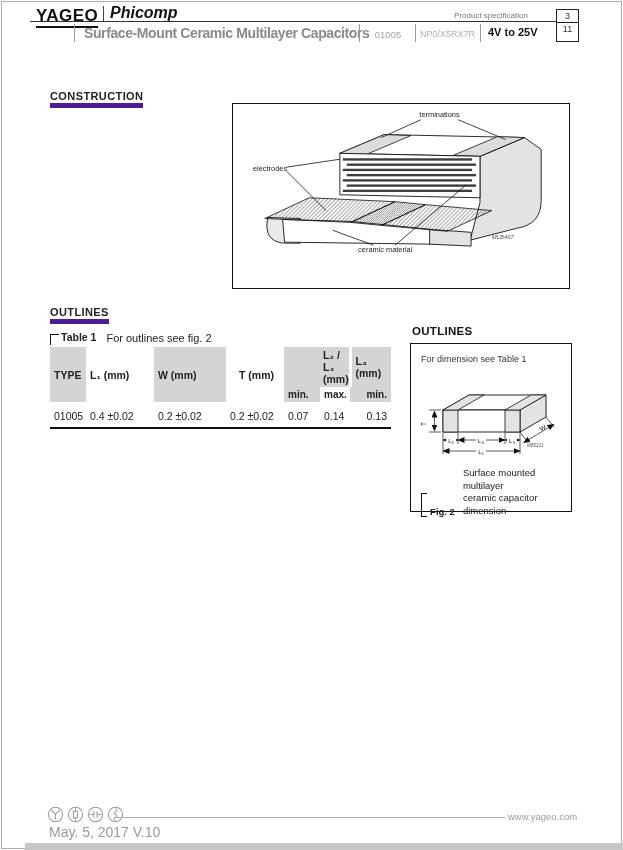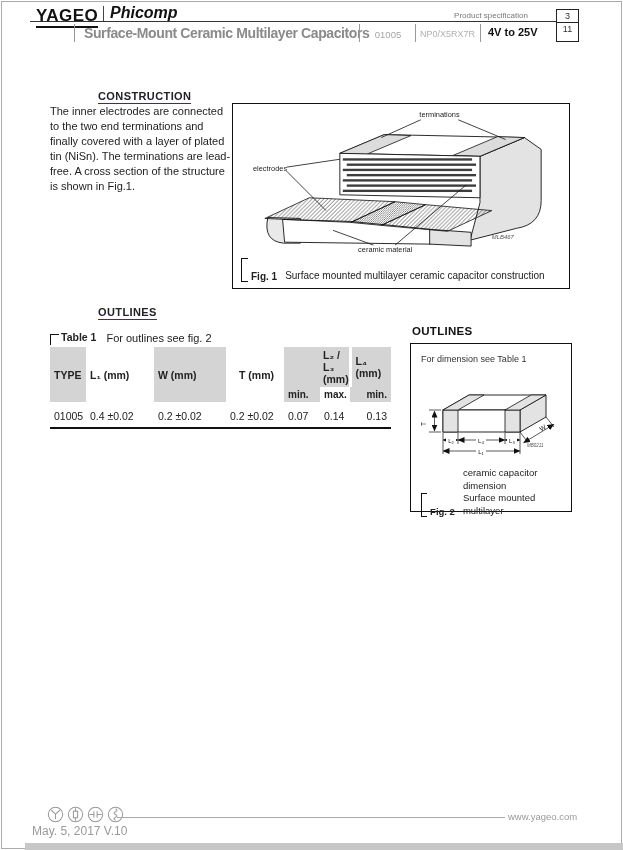--- a/index.html
+++ b/index.html
@@ -21,21 +21,21 @@
   .page-box .num{display:block;border-bottom:1px solid #222;padding:1px 0;}
   .page-box .den{display:block;padding:1px 0;}
   .title-vline{top:24px;width:1px;height:18px;background:#999;}
   .doc-title{left:84px;top:25px;font-size:14px;font-weight:bold;color:#8a8a8a;letter-spacing:-.4px;}
   .part-code{left:360px;top:29px;width:56px;text-align:center;font-size:9.5px;color:#a5a5a5;}
   .dielectric{left:416px;top:29px;width:63px;text-align:center;font-size:9px;color:#b0b0b0;}
   .voltage{left:488px;top:26px;font-size:11px;font-weight:bold;color:#111;}
 
   
   .sec-heading{font-size:11px;font-weight:bold;color:#222;letter-spacing:.4px;
-    border-bottom:1px solid #4c1d95;padding-bottom:1px;margin-left:48px;}
+    border-bottom:5px solid #4c1d95;padding-bottom:1px;}
 
   
   .construction-text{left:50px;top:104px;width:184px;font-size:11px;line-height:15px;color:#1d1d1d;}
   .construction-text p{margin:0 0 5px 0;}
 
   
   .fig1-box{left:232px;top:103px;width:336px;height:184px;border:1.6px solid #111;text-align:right;}
   .outlines-box{left:410px;top:343px;width:160px;height:167px;border:1.4px solid #111;}
   .box-note{font-size:9px;color:#333;}
   .fig-caption{display:flex;align-items:flex-end;}
@@ -62,21 +62,21 @@
   
   .outlines-heading{left:412px;top:325px;font-size:11.5px;font-weight:bold;color:#111;letter-spacing:.3px;}
   .outlines-note{left:10px;top:10px;}
   .fig2-svg{left:3px;top:36px;}
   .fig2-caption{left:10px;top:123px;right:6px;}
 
   
   .footer-icons{left:47px;top:806px;display:flex;gap:3px;}
   .footer-rule{left:117px;top:817px;width:388px;height:1px;background:#ababab;}
   .footer-site{left:508px;top:811px;font-size:9.5px;color:#9a9a9a;}
-  .footer-date{left:32px;top:824px;font-size:12px;color:#9a9a9a;}
+  .footer-date{left:49px;top:824px;font-size:14px;color:#9a9a9a;}
   .bottom-band{left:25px;top:843px;width:598px;height:7px;background:#c7c7c7;}
 
   svg text{font-family:"Liberation Sans", sans-serif;}
 </style>
 </head>
 <body>
 
 <div class="frame"></div>
 
 <span class="abs brand-yageo">YAGEO</span>
@@ -93,21 +93,20 @@
 <span class="abs doc-title">Surface-Mount Ceramic Multilayer Capacitors</span>
 <div class="abs title-vline" style="left:359px;"></div>
 <span class="abs part-code">01005</span>
 <div class="abs title-vline" style="left:415px;"></div>
 <span class="abs dielectric">NP0/X5RX7R</span>
 <div class="abs title-vline" style="left:480px;"></div>
 <span class="abs voltage">4V to 25V</span>
 
 <span class="abs sec-heading" style="left:50px;top:90px;">CONSTRUCTION</span>
 <div class="abs construction-text">
-  <p>The inner electrodes are connected to the two end terminations and finally covered with a layer of plated tin (NiSn). The terminations are lead-free. A cross section of the structure is shown in Fig.1.</p>
 </div>
 
 <div class="abs fig1-box">
   <svg viewBox="0 0 336 152" width="332" height="150">
     <defs>
       <pattern id="h4" patternUnits="userSpaceOnUse" width="4" height="4">
         <path d="M-1,5 L5,-1" stroke="#222" stroke-width="0.6"></path>
       </pattern>
       <pattern id="h2" patternUnits="userSpaceOnUse" width="2.2" height="2.2">
         <path d="M-1,3.2 L3.2,-1" stroke="#222" stroke-width="0.5"></path>
@@ -146,25 +145,20 @@
       <line x1="50" y1="68" x2="90" y2="108"></line>
       <line x1="138" y1="143" x2="97" y2="128"></line>
       <line x1="160" y1="143" x2="232" y2="82"></line>
     </g>
 
     <text x="205" y="13" text-anchor="middle" font-size="7.5" fill="#222">terminations</text>
     <text x="16" y="68" font-size="7.5" fill="#222">electrodes</text>
     <text x="150" y="150" text-anchor="middle" font-size="7.5" fill="#222">ceramic material</text>
     <text x="258" y="137" font-size="6" font-style="italic" fill="#555">MLB467</text>
   </svg>
-  <div class="fig-caption" style="position:absolute;left:8px;bottom:6px;">
-    <span class="figmark"></span>
-    <span class="figlabel">Fig. 1</span>
-    <span class="figtext">Surface mounted multilayer ceramic capacitor construction</span>
-  </div>
 </div>
 
 <span class="abs sec-heading" style="left:50px;top:306px;">OUTLINES</span>
 
 <div class="abs table-label-row">
   <span class="tablemark"></span>
   <span class="table-label">Table 1</span>
   <span class="table-note">For outlines see fig. 2</span>
 </div>
 
@@ -254,22 +248,22 @@
     <text x="37" y="62.7" text-anchor="middle" font-size="6" fill="#111">L₂</text>
     <text x="67" y="62.7" text-anchor="middle" font-size="6" fill="#111">L₄</text>
     <text x="98" y="62.7" text-anchor="middle" font-size="6" fill="#111">L₃</text>
     <text x="67" y="73.7" text-anchor="middle" font-size="6" fill="#111">L₁</text>
     <text x="113" y="67" font-size="4.5" font-style="italic" fill="#555">MB0211</text>
   </svg>
   <div class="abs fig-caption fig2-caption">
     <span class="figmark"></span>
     <span class="figlabel" style="font-size:9.5px;">Fig. 2</span>
     <span class="figtext" style="font-size:9.5px;">
+      <span style="display:block;">Surface mounted multilayer</span>
       <span style="display:block;">ceramic capacitor dimension</span>
-      <span style="display:block;">Surface mounted multilayer</span>
     </span>
   </div>
 </div>
 
 <div class="abs footer-icons">
   <svg width="17" height="17" viewBox="0 0 18 18">
     <circle cx="9" cy="9" r="7.6" fill="none" stroke="#9a9a9a" stroke-width="1.1"></circle>
     <path d="M9,8.5 L9,14 M4.5,4.5 L9,8.5 M13.5,4.5 L9,8.5" fill="none" stroke="#9a9a9a" stroke-width="1.1"></path>
   </svg>
   <svg width="17" height="17" viewBox="0 0 18 18">

